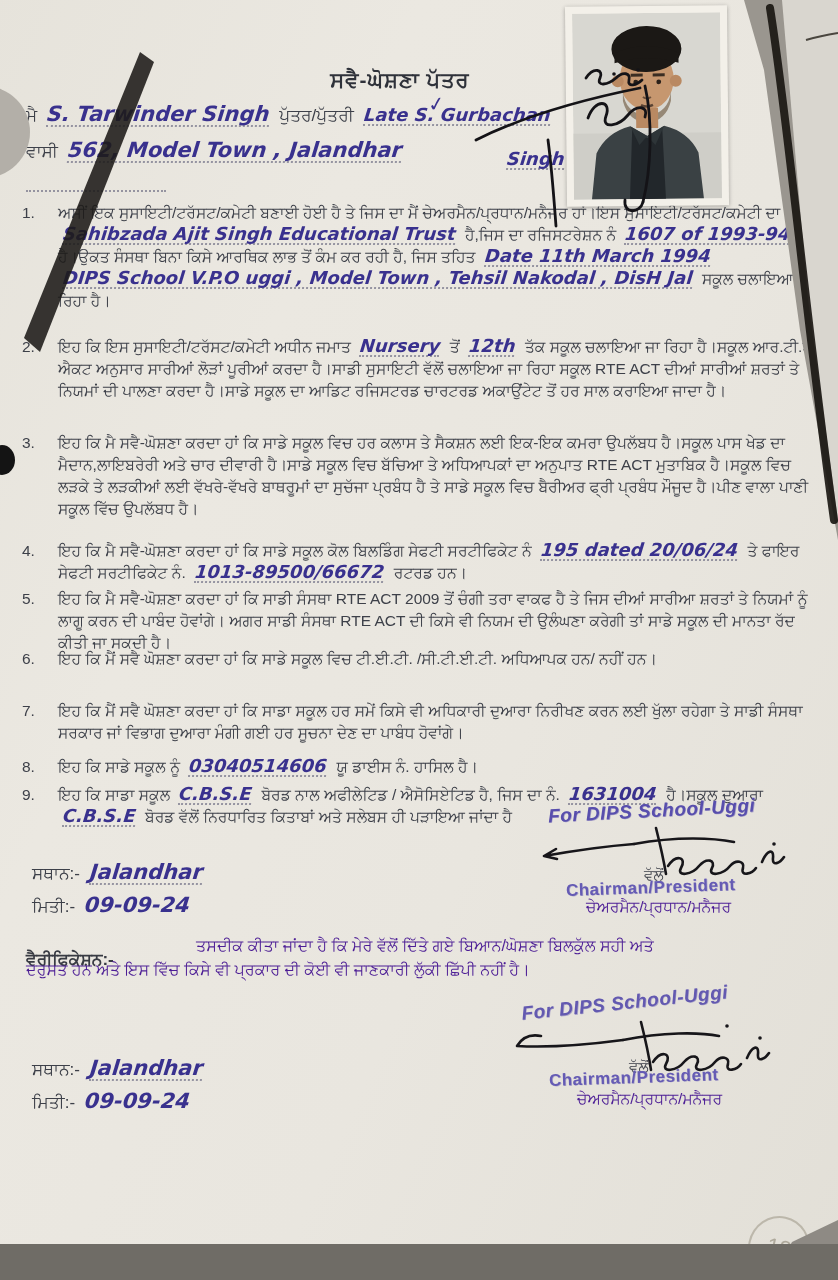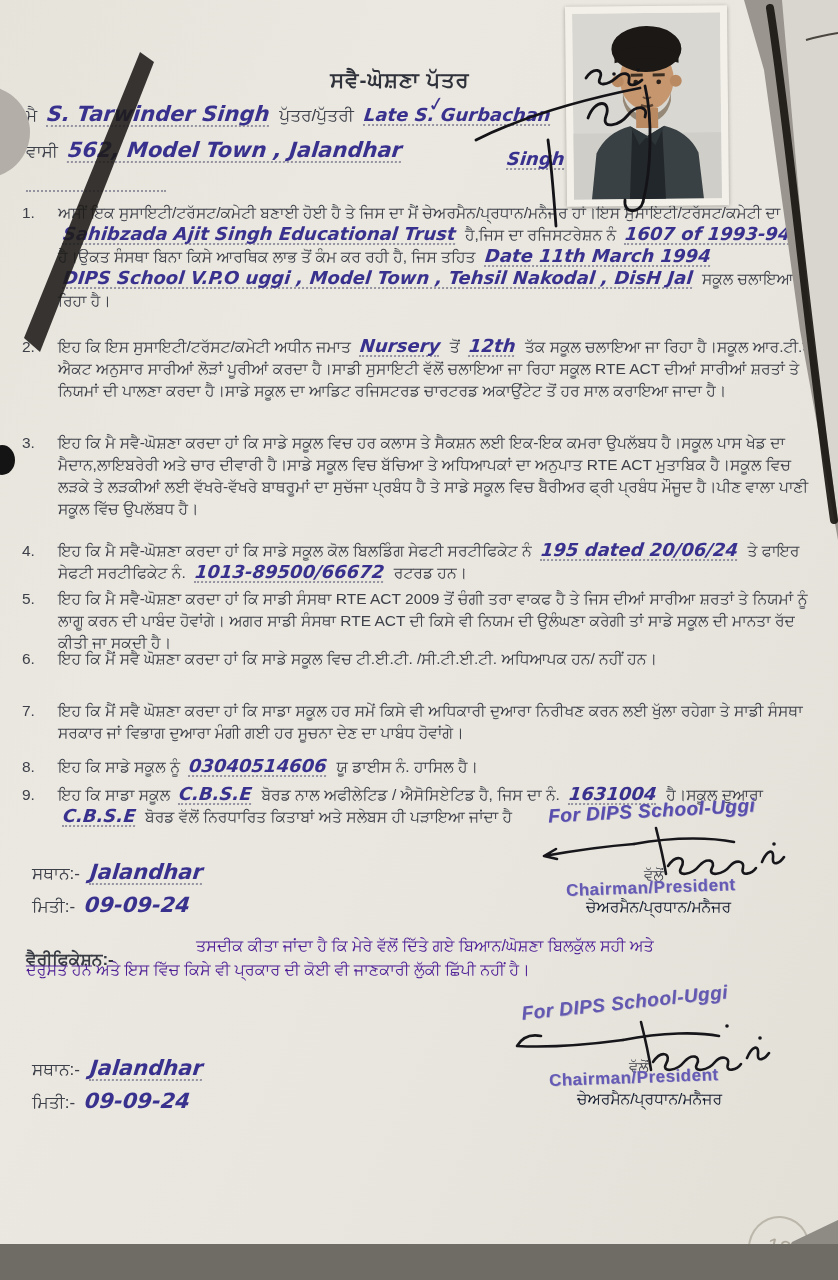--- a/index.html
+++ b/index.html
@@ -22,21 +22,21 @@
   .item{position:absolute;left:22px;width:796px;display:flex;font-size:15.5px;line-height:22px;}
   .item .num{flex:none;width:36px;color:#3d4049;}
   .item .txt{flex:1;color:#3d4049;}
   .check{position:absolute;color:#39318e;font-size:20px;font-weight:bold;transform:rotate(-8deg);}
   .stampline{color:#584ead;font-weight:bold;font-style:italic;font-size:19px;
              letter-spacing:.5px;white-space:nowrap;
              text-shadow:.6px .6px 0 rgba(88,78,173,.45);}
   .chairstamp{color:#655bb4;font-weight:bold;font-size:17px;letter-spacing:.5px;white-space:nowrap;
               text-shadow:.7px .5px 0 rgba(101,91,180,.4);}
   .byline{color:#3d4049;font-size:15px;}
-  .desig{color:#0f172a;font-size:15.5px;white-space:nowrap;}
+  .desig{color:#4c1d95;font-size:15.5px;white-space:nowrap;}
   .pd{position:absolute;font-size:17px;color:#3d4049;}
   .pd .row{margin-bottom:10px;}
   .verif-head{position:absolute;left:26px;top:950px;font-size:17px;font-weight:bold;color:#383b43;}
   .verif-body{position:absolute;left:26px;top:934px;width:640px;font-size:16px;
               line-height:24px;color:#4c1d95;text-indent:170px;}
   .photo{position:absolute;left:566px;top:6px;width:162px;height:200px;
          background:#f3f0e9;padding:7px;box-sizing:border-box;
          box-shadow:0 1px 4px rgba(0,0,0,.3);transform:rotate(-.6deg);z-index:3;}
   .photo svg{display:block;width:100%;height:100%;}
   .sigblock{position:absolute;z-index:4;}

